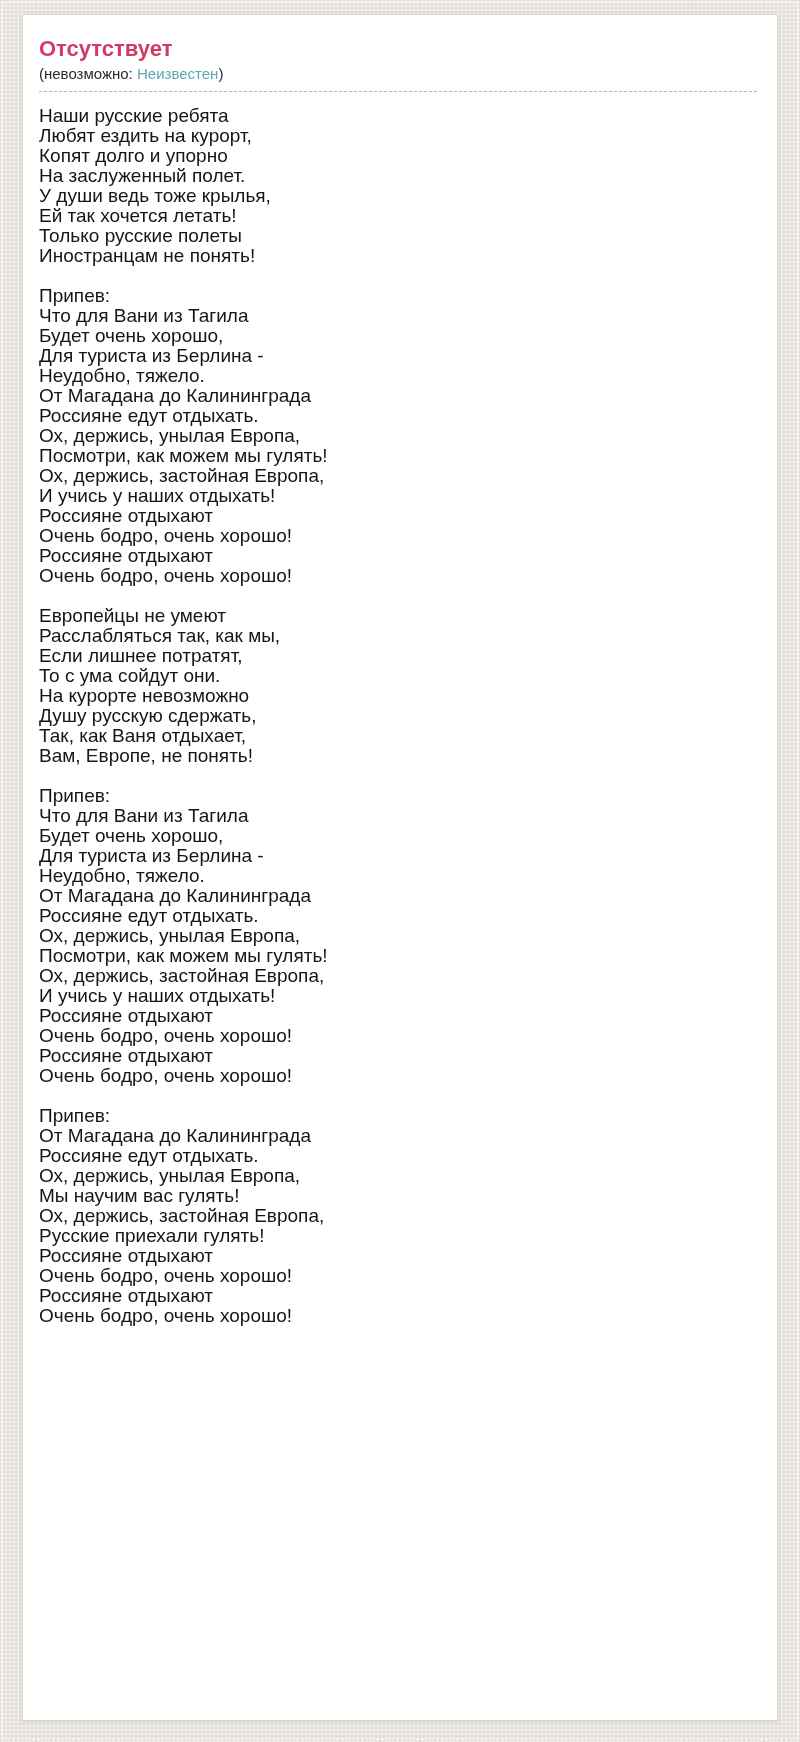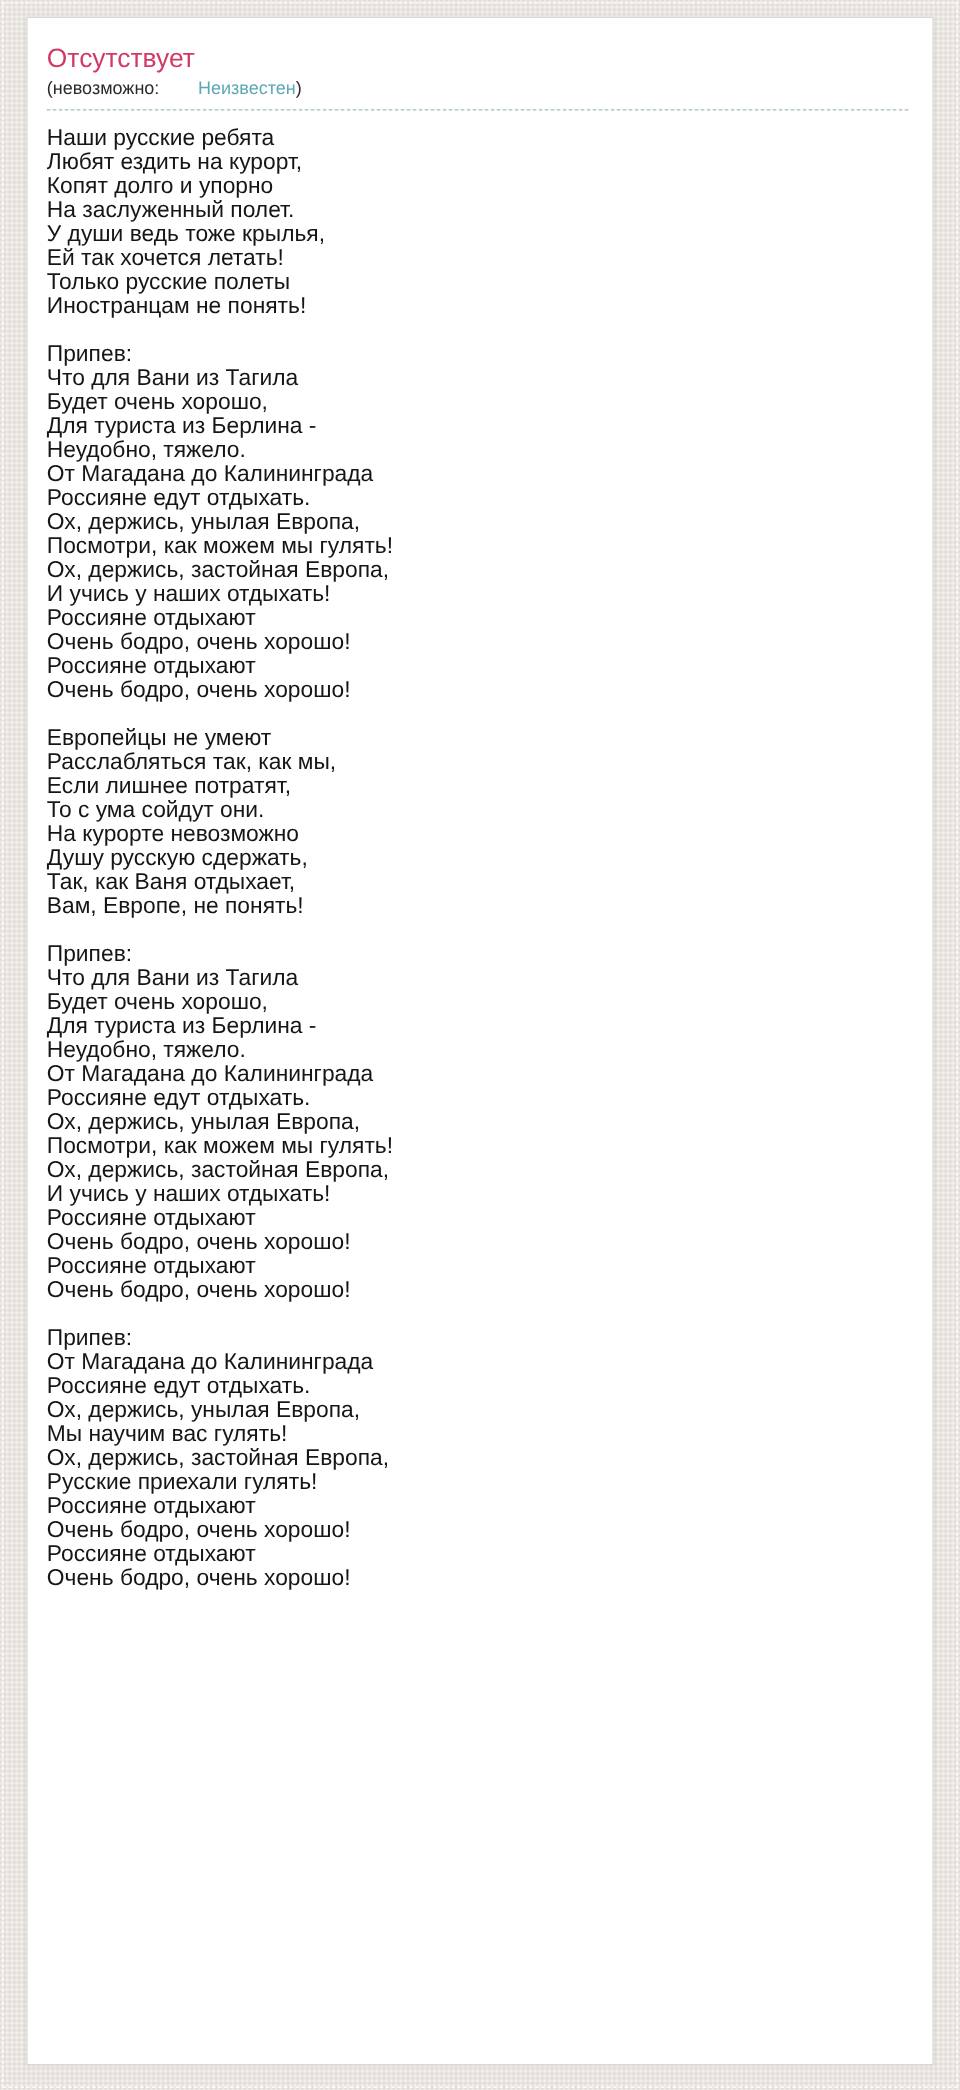--- a/index.html
+++ b/index.html
@@ -38,34 +38,33 @@
     padding: 20px 20px 30px 16px;
   }
   .header {
     border-bottom: 1px dashed var(--separator, #a2b8c2);
     padding-bottom: 8px;
   }
   .title {
     margin: 0;
     font-size: 22px;
     line-height: 28px;
-    font-weight: normal;
+    font-weight: bold;
     color: var(--title_accent, #d23a64);
   }
   .artist-line {
     margin-top: 1px;
     font-size: 15px;
     line-height: 19px;
     color: #2a2a2a;
   }
   .artist-link {
     color: var(--artist_link, #5ba8b4);
     text-decoration: none;
     cursor: pointer;
-    margin-left: 28px;
   }
   .lyrics {
     margin-top: 14px;
     font-size: 19px;
     line-height: 20px;
     color: var(--lyrics_text, #161616);
     white-space: pre-line;
   }
 </style>
 </head>

